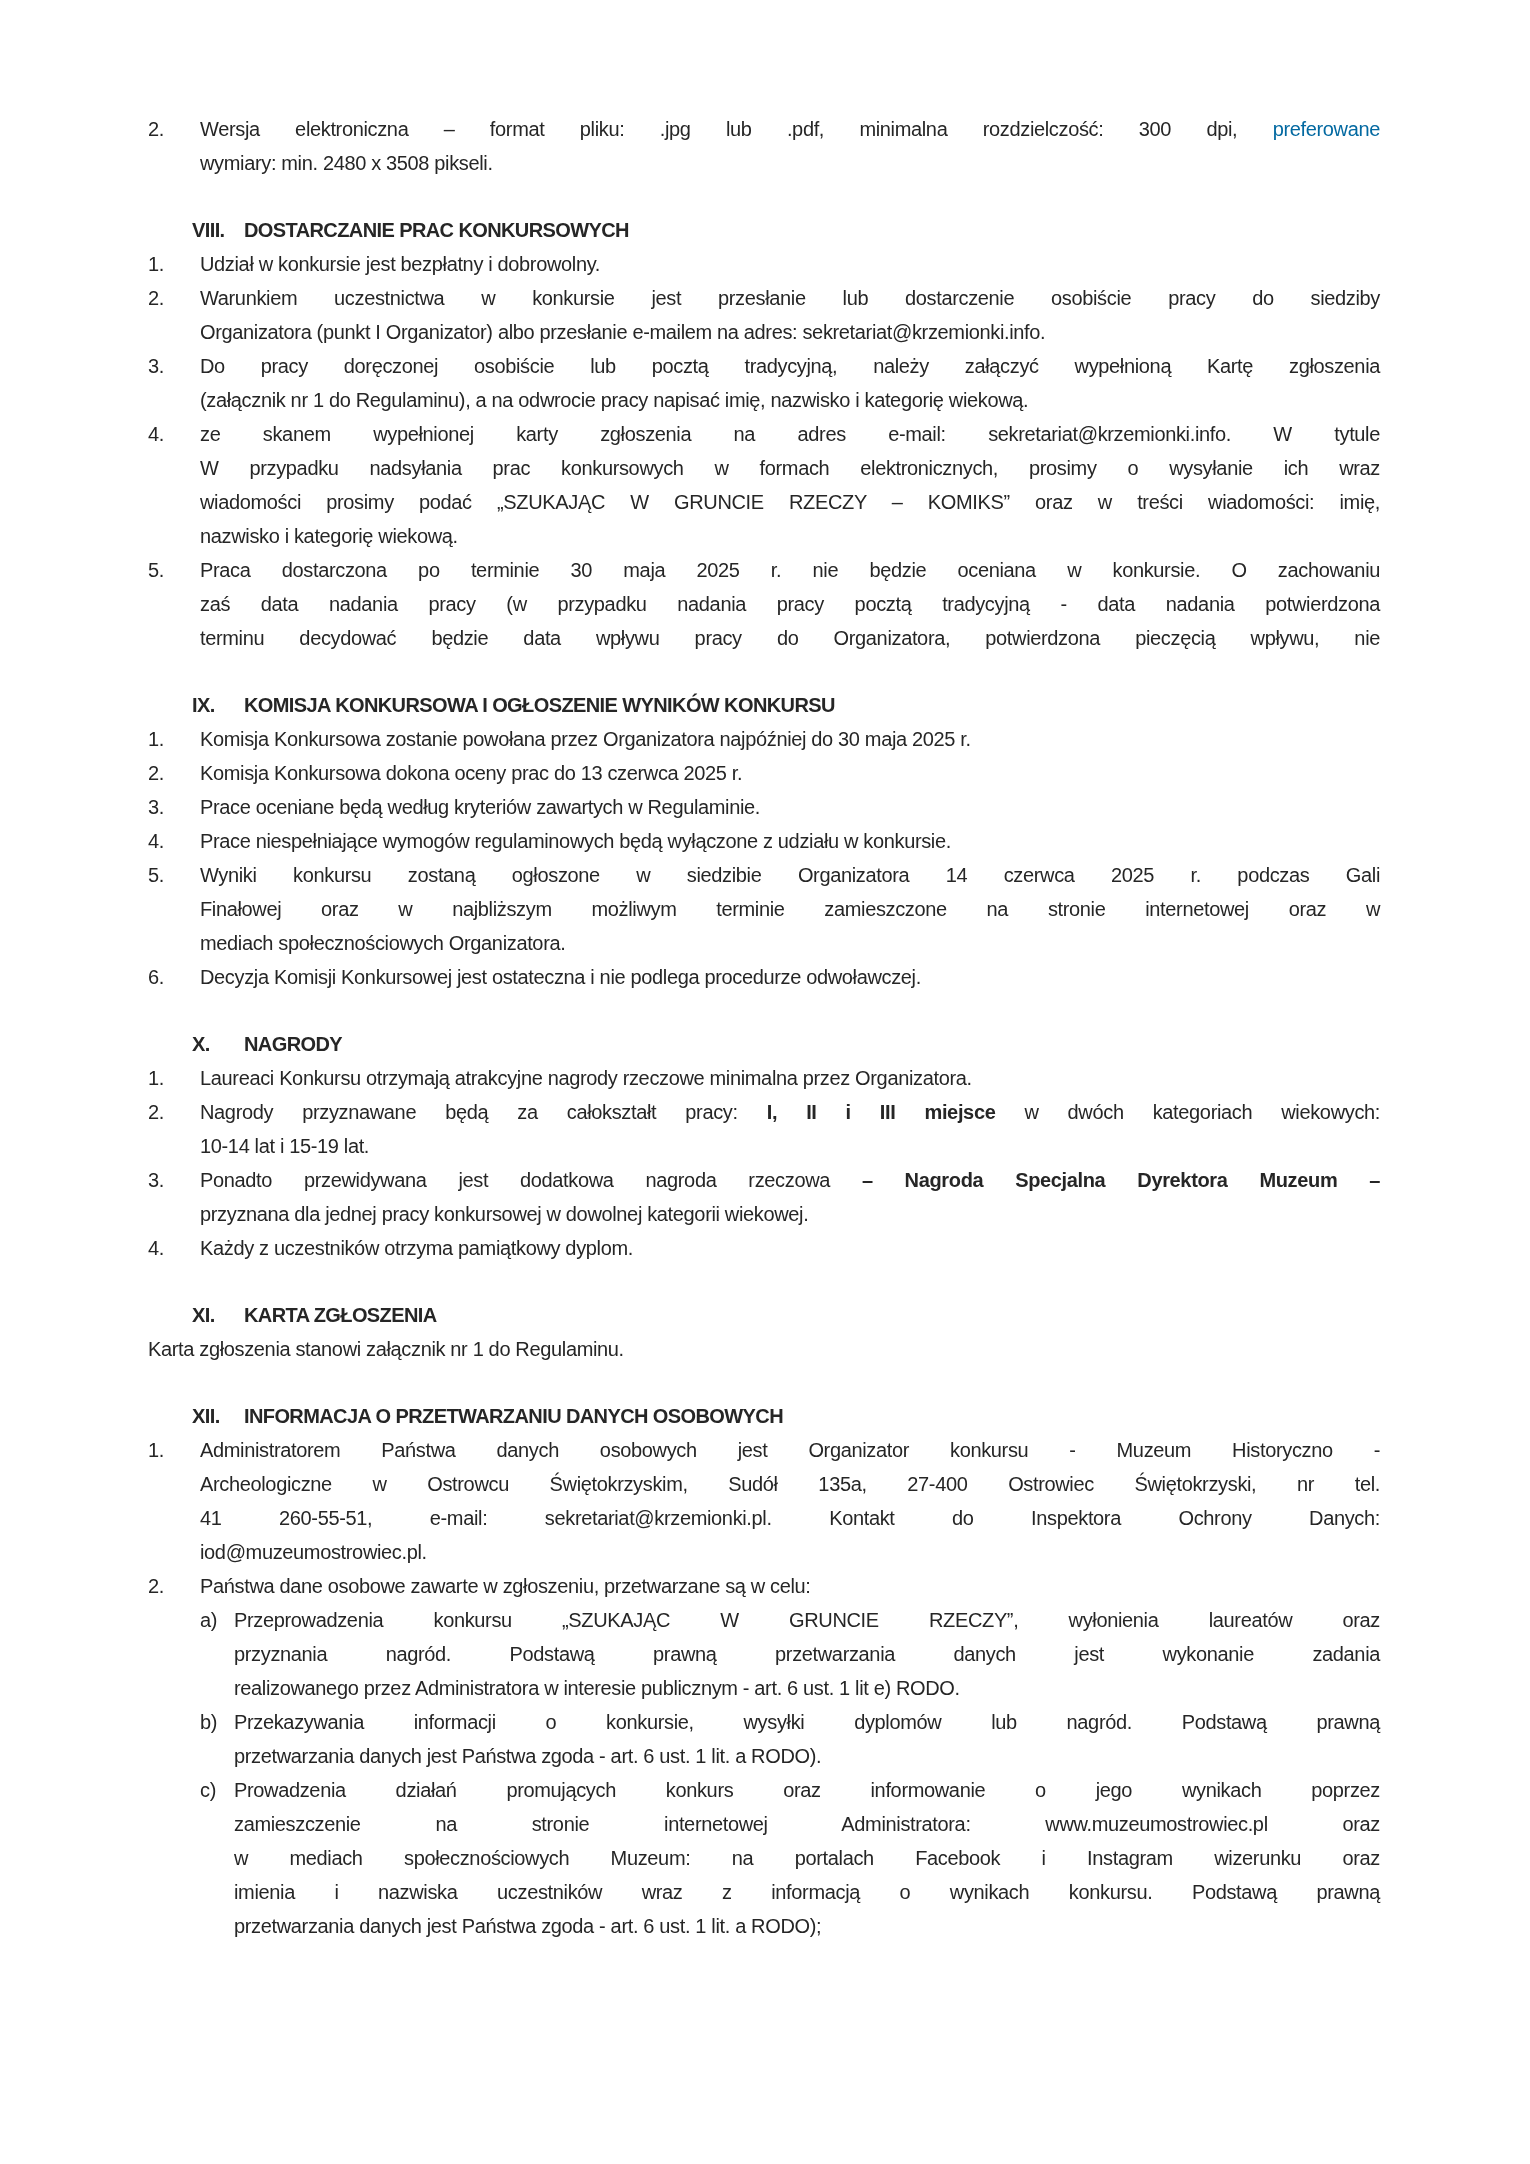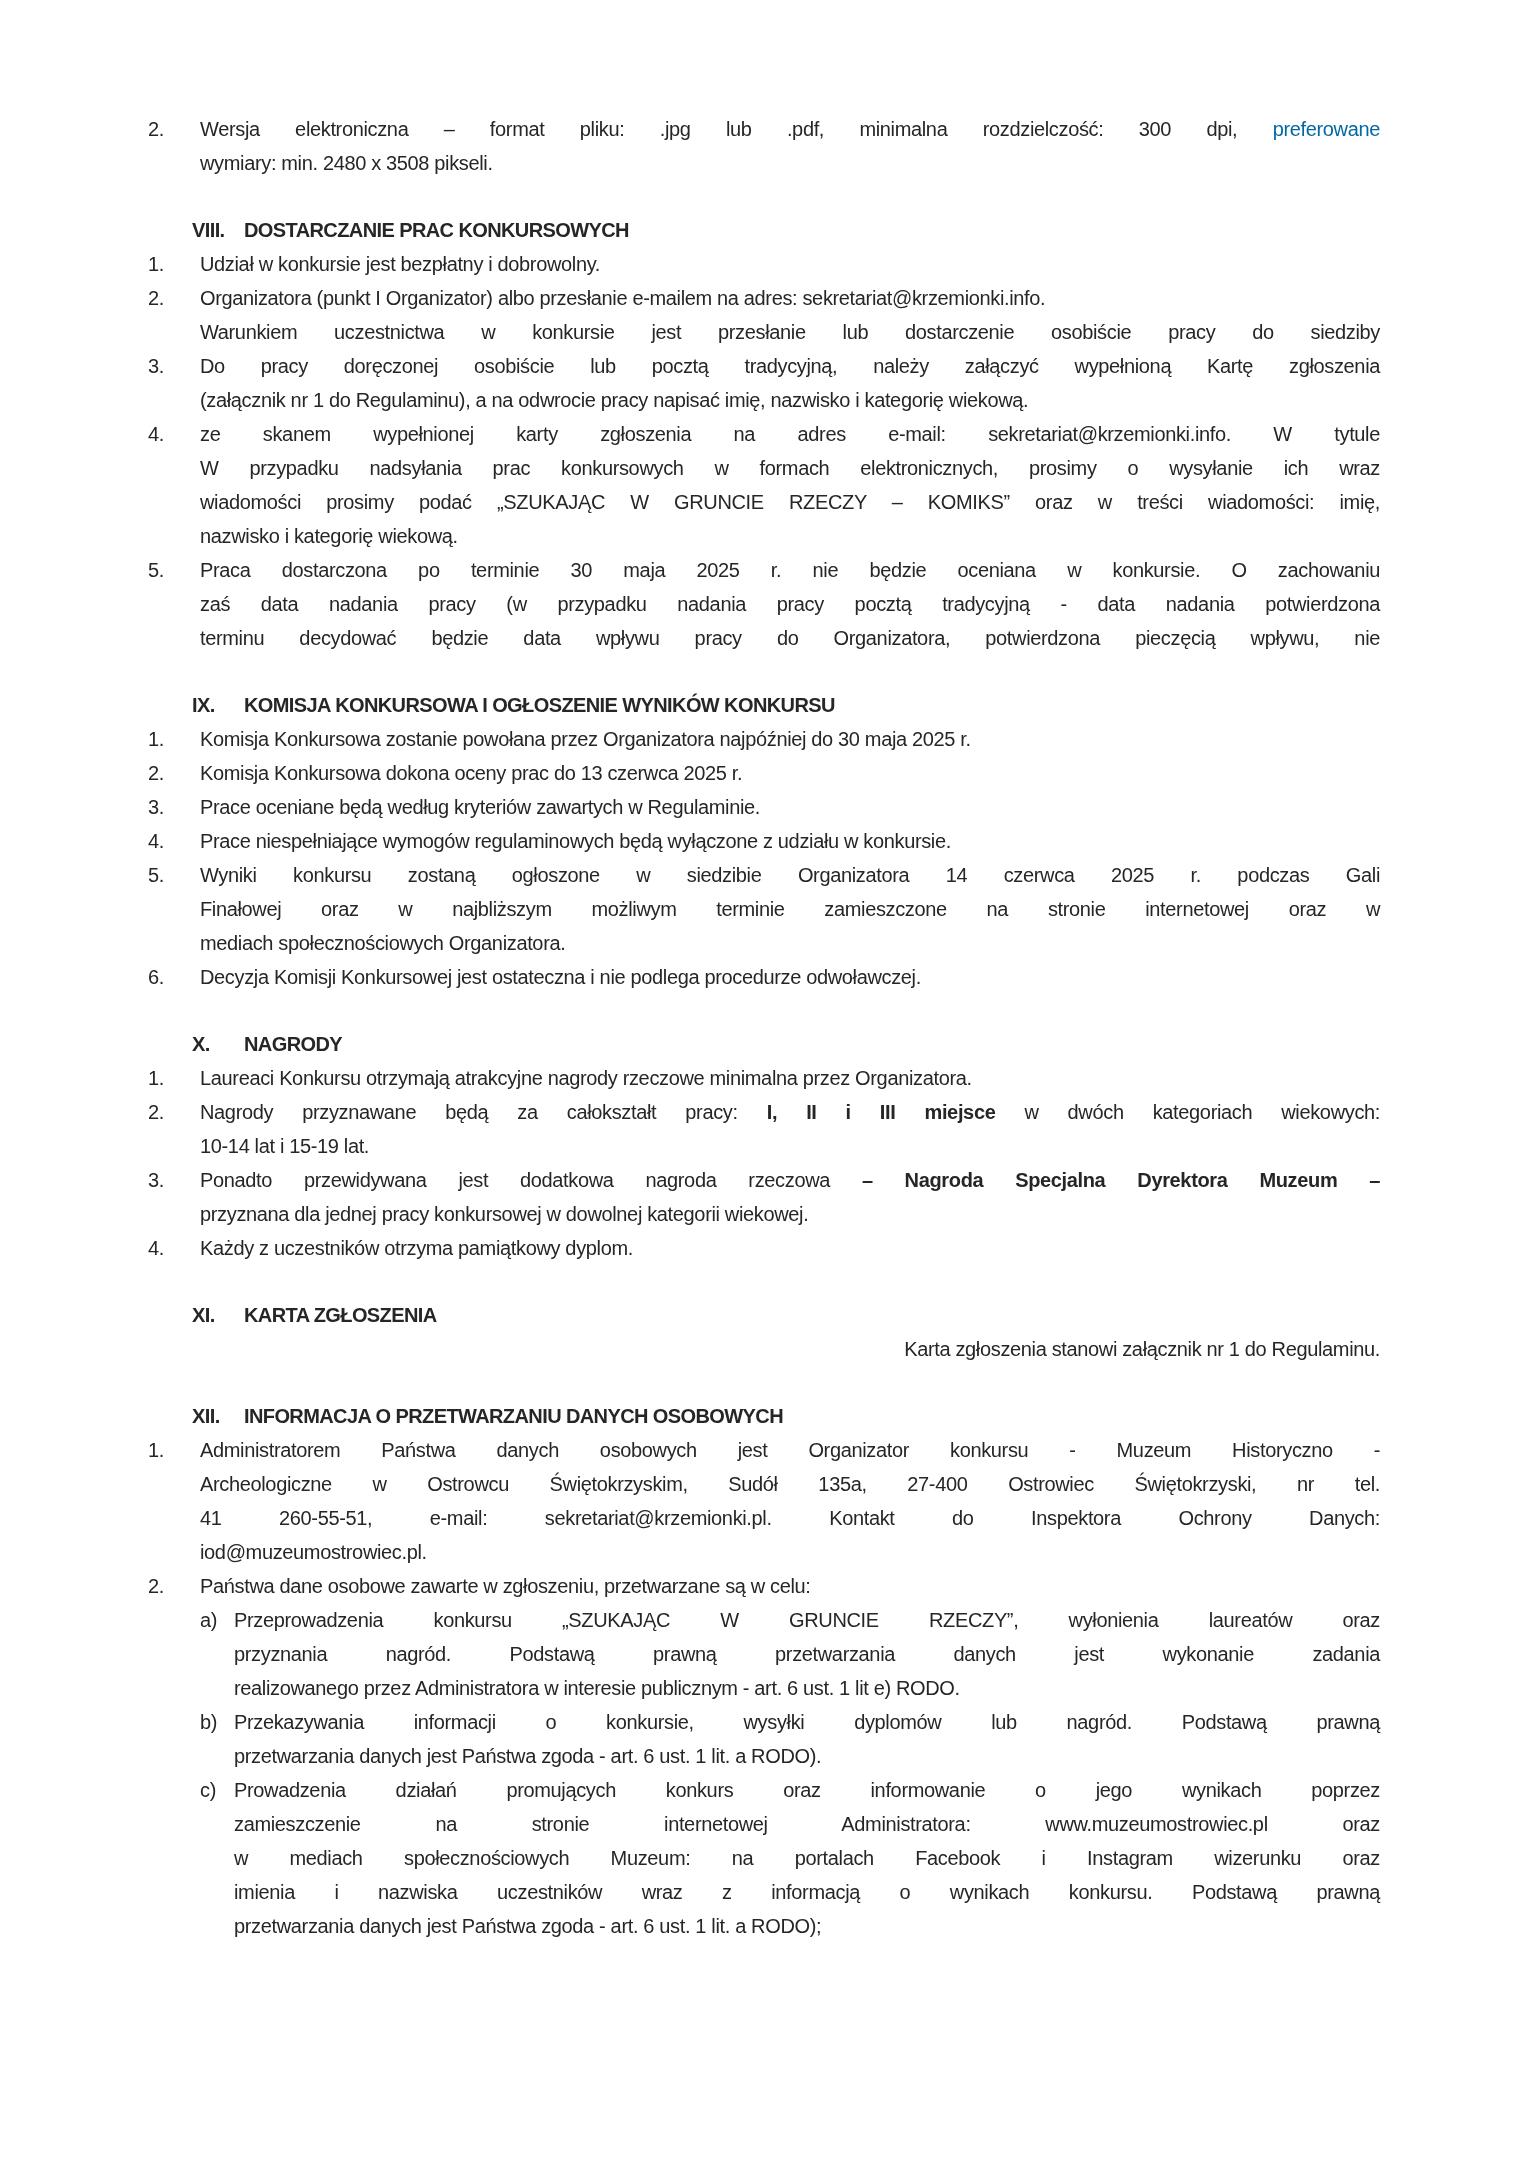--- a/index.html
+++ b/index.html
@@ -27,21 +27,21 @@
   .sub .letter {
     position: absolute; left: 0; top: 0; width: 53px; height: 34px; line-height: 34px;
   }
   .sub .body { margin-left: 34px; }
   .heading {
     height: 34px; line-height: 34px; font-weight: bold; white-space: nowrap;
     position: relative; letter-spacing: -0.6px;
   }
   .heading .hnum { display: inline-block; width: 52px; margin-left: 44px; }
   .gap { height: 33px; }
-  .plain { height: 34px; line-height: 34px; white-space: nowrap; text-align: right; }
+  .plain { height: 34px; line-height: 34px; white-space: nowrap; }
   b { font-weight: bold; }
   .faded { color: #0369a1; }
 </style>
 </head>
 <body>
 
 <div class="page">
   <div class="content">
 
     <div class="item">
@@ -59,22 +59,22 @@
     </div>
     <div class="item">
       <span class="num">1.</span>
       <div class="body">
         <div class="line last">Udział w konkursie jest bezpłatny i dobrowolny.</div>
       </div>
     </div>
     <div class="item">
       <span class="num">2.</span>
       <div class="body">
+        <div class="line">Warunkiem uczestnictwa w konkursie jest przesłanie lub dostarczenie osobiście pracy do siedziby</div>
         <div class="line last">Organizatora (punkt I Organizator) albo przesłanie e-mailem na adres: sekretariat@krzemionki.info.</div>
-        <div class="line">Warunkiem uczestnictwa w konkursie jest przesłanie lub dostarczenie osobiście pracy do siedziby</div>
       </div>
     </div>
     <div class="item">
       <span class="num">3.</span>
       <div class="body">
         <div class="line">Do pracy doręczonej osobiście lub pocztą tradycyjną, należy załączyć wypełnioną Kartę zgłoszenia</div>
         <div class="line last">(załącznik nr 1 do Regulaminu), a na odwrocie pracy napisać imię, nazwisko i kategorię wiekową.</div>
       </div>
     </div>
     <div class="item">

